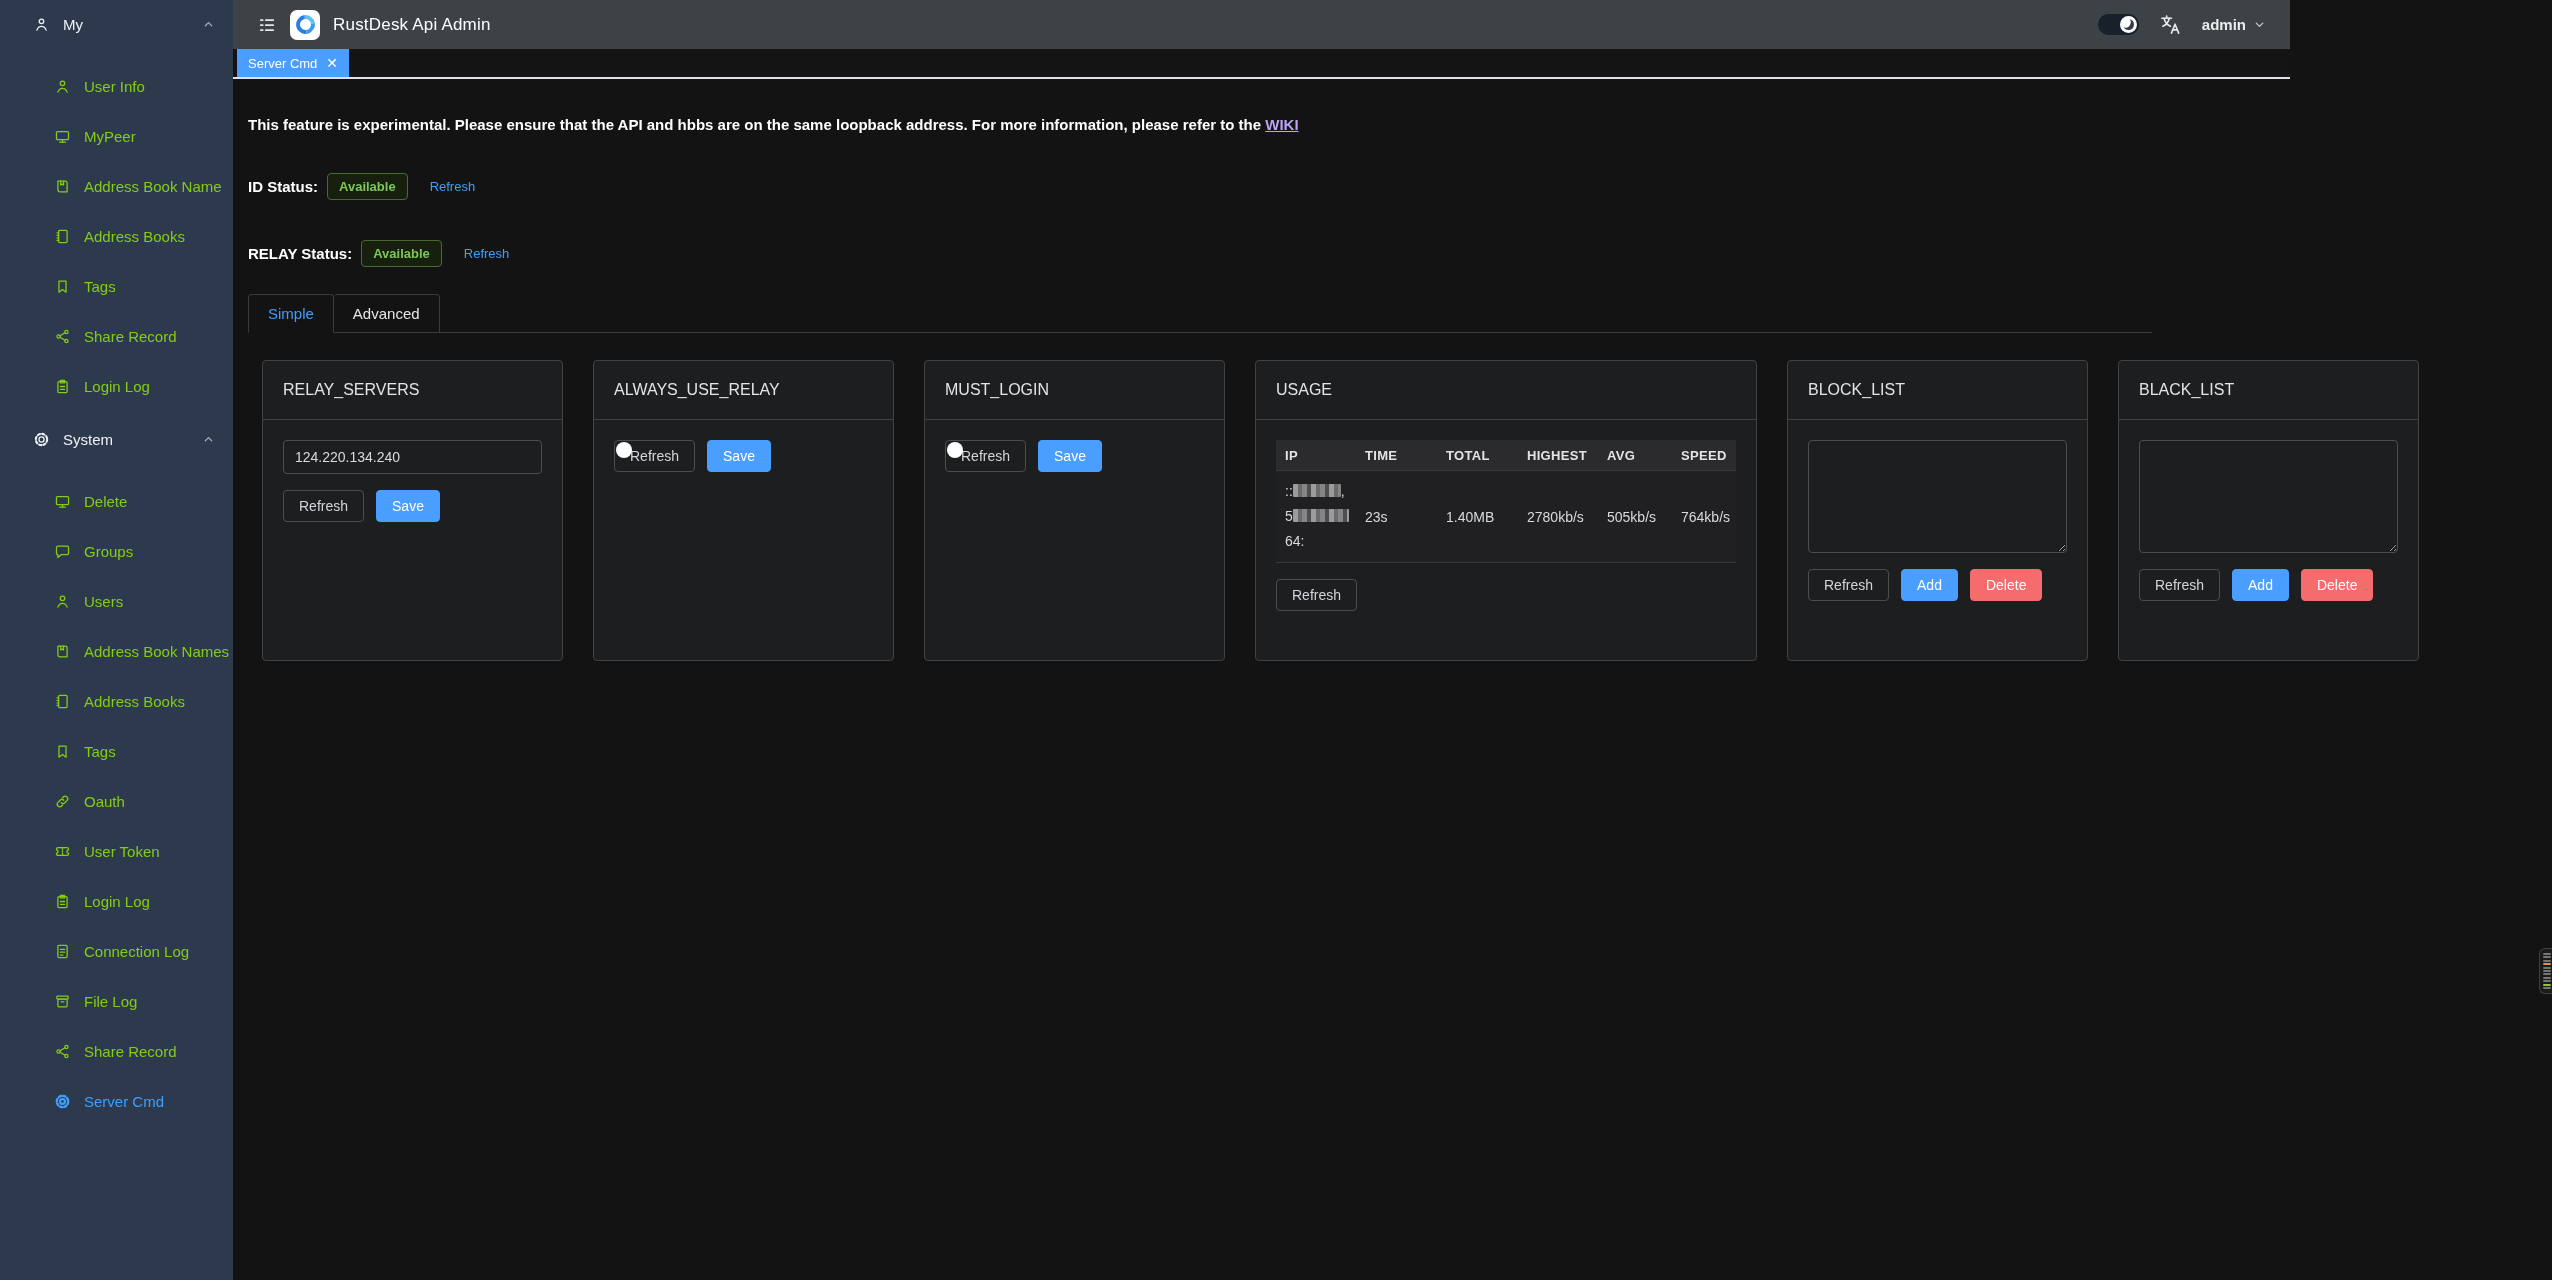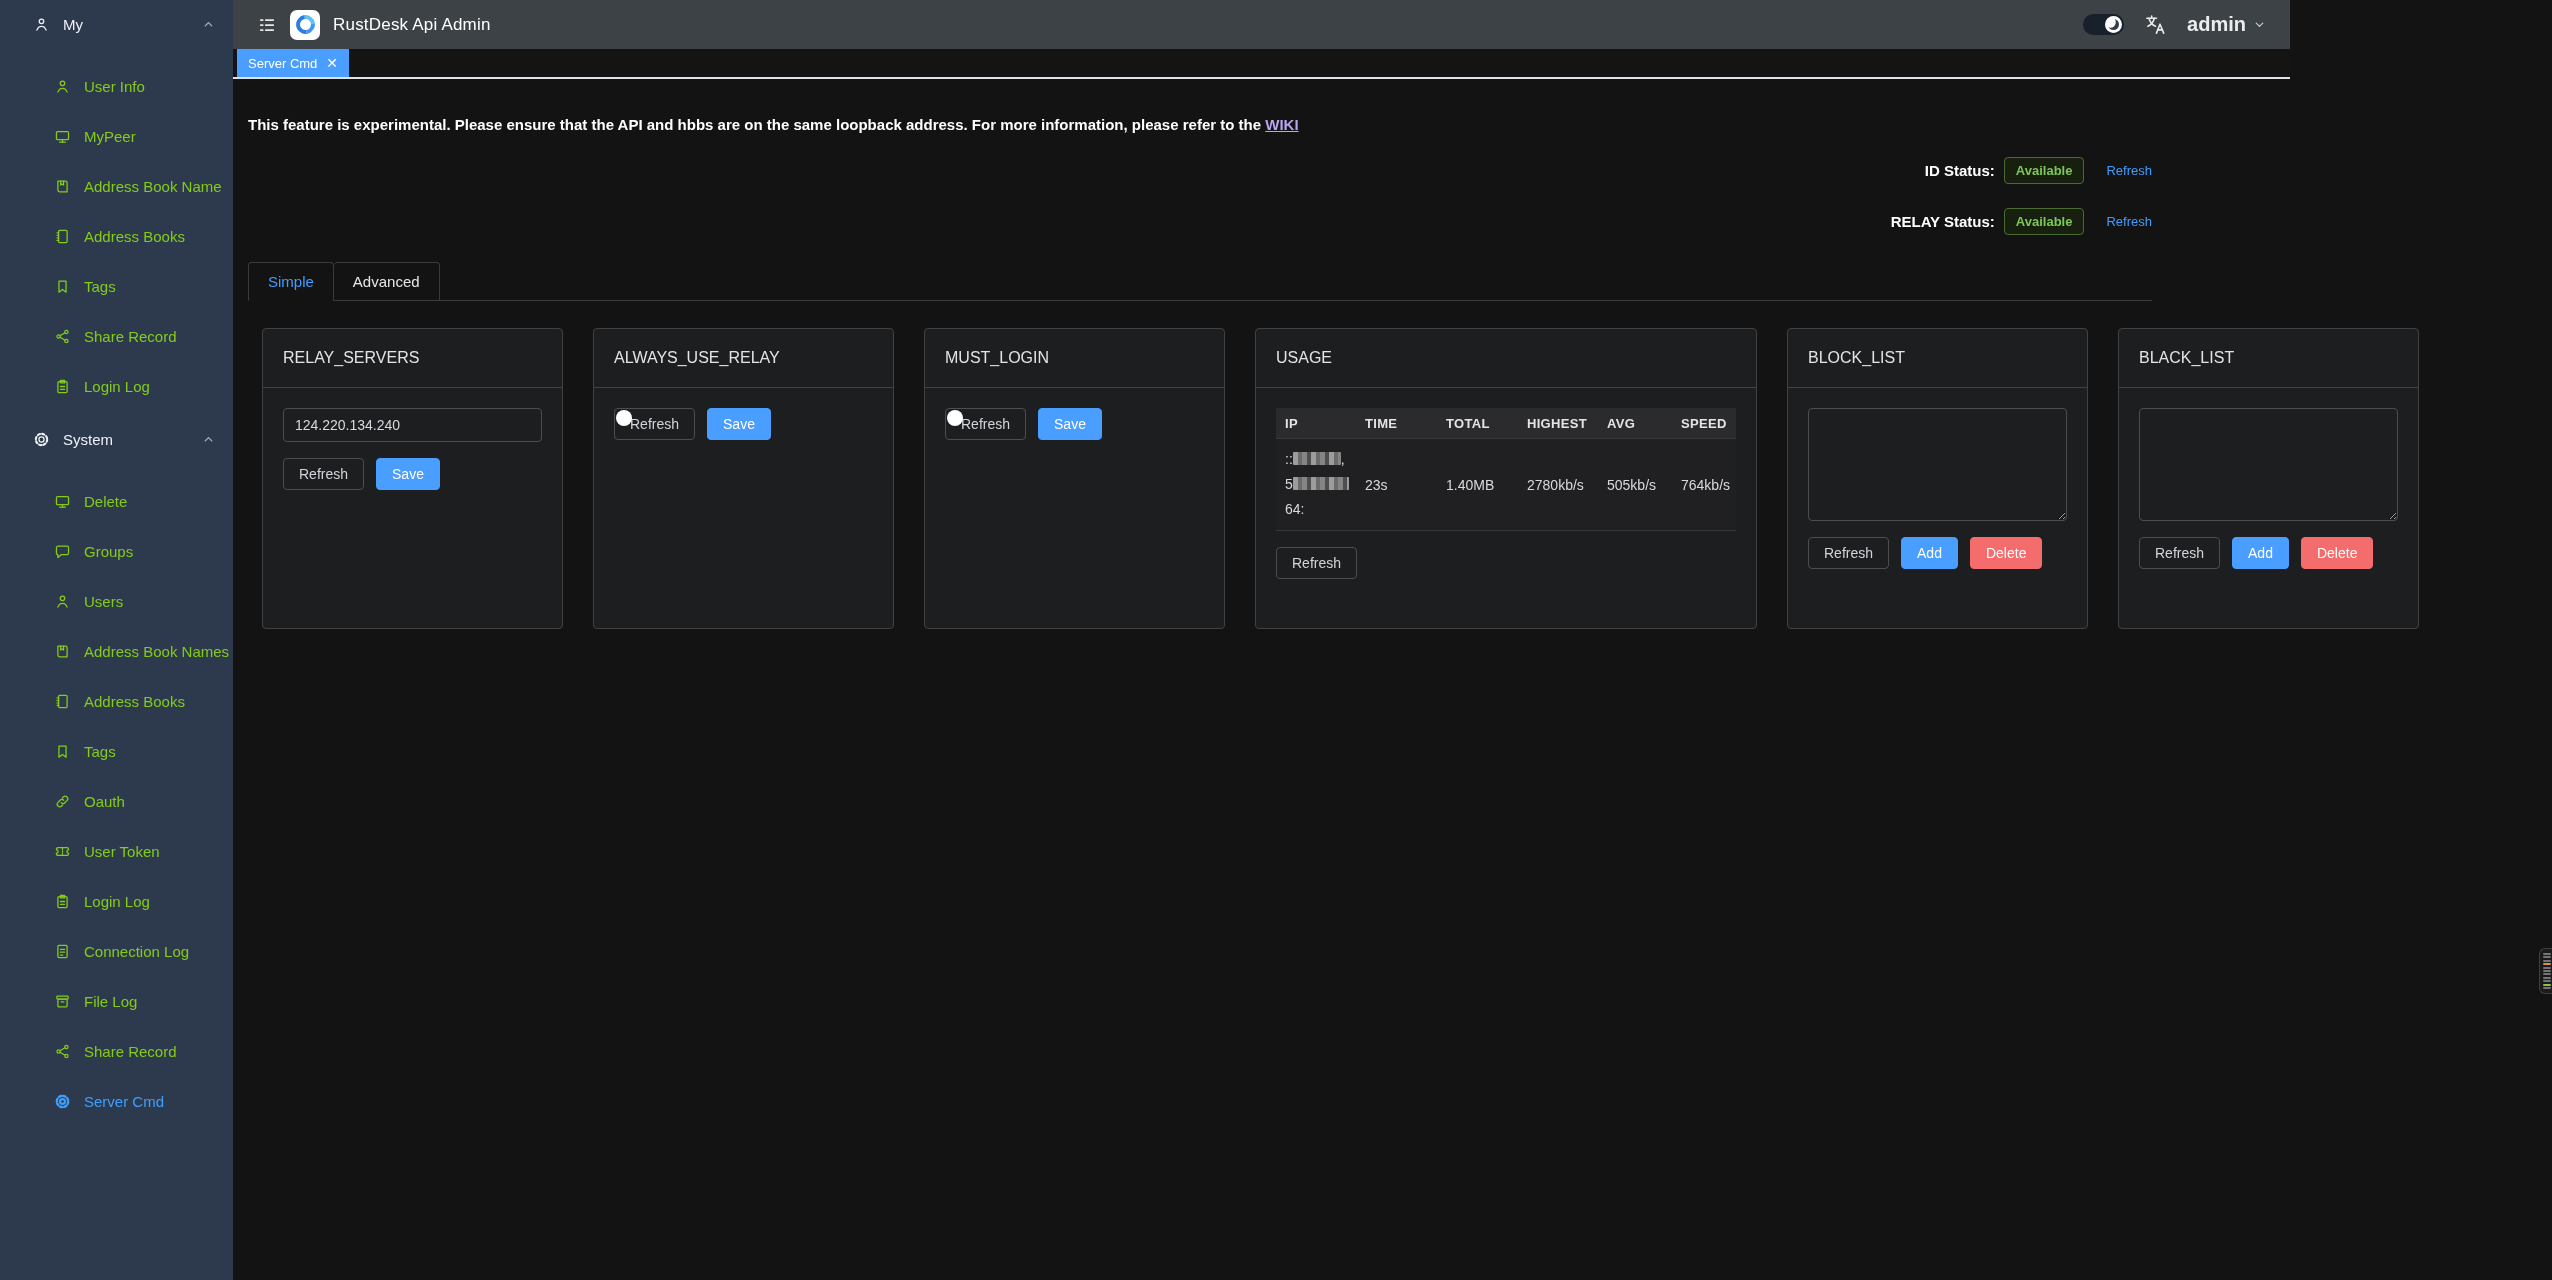--- a/index.html
+++ b/index.html
@@ -55,40 +55,40 @@
   .theme-switch .knob {
     position:absolute; right:2px; top:2px; width:17px; height:17px;
     border-radius:50%; background:#ffffff; display:flex; align-items:center; justify-content:center;
   }
   .moon {
     width:11px; height:11px; border-radius:50%;
     box-shadow:inset -3.2px -2.2px 0 0 #333c4d;
   }
   .translate { display:flex; cursor:pointer; color:#e9e9e9; }
   .user-menu { display:flex; align-items:center; gap:7px; cursor:pointer; }
-  .user-name { font-size:20px; font-weight:600; color:#ececec; }
+  .user-name { font-size:15px; font-weight:600; color:#ececec; }
   .user-menu .chev { display:flex; color:#c9c9c9; }
 
   
   .tabbar {
     height:30px; background:#141414; display:flex; align-items:stretch;
     padding-left:4px; border-bottom:2px solid #dfe3e8;
   }
   .tab-chip {
     background:#4a9eff; color:#ffffff; font-size:13px;
     display:flex; align-items:center; gap:9px; padding:0 11px; cursor:pointer;
   }
   .tab-chip .x { font-size:14px; line-height:1; cursor:pointer; }
 
   
   .content { flex:1; padding:37px 138px 0 15px; background:#131313; }
   .notice { font-size:15px; font-weight:700; color:#ffffff; }
   .notice .wiki { color:#b9a3f2; font-weight:700; text-decoration:underline; cursor:pointer; }
 
-  .status-row { display:flex; align-items:center; margin-top:24px;justify-content:flex-end; }
+  .status-row { display:flex; align-items:center; margin-top:40px; }
   .status-label { font-size:15px; font-weight:700; color:#ffffff; margin-right:9px; }
   .badge-success {
     font-size:13px; font-weight:700; color:#7ec65a;
     background:#17200f; border:1px solid #4a6b30; border-radius:4px;
     padding:5px 11px;
   }
   .link { font-size:13px; color:#409eff; margin-left:22px; cursor:pointer; text-decoration:none; }
 
   .view-tabs { display:flex; margin-top:27px; border-bottom:1px solid #3b3b3c; }
   .vtab {

